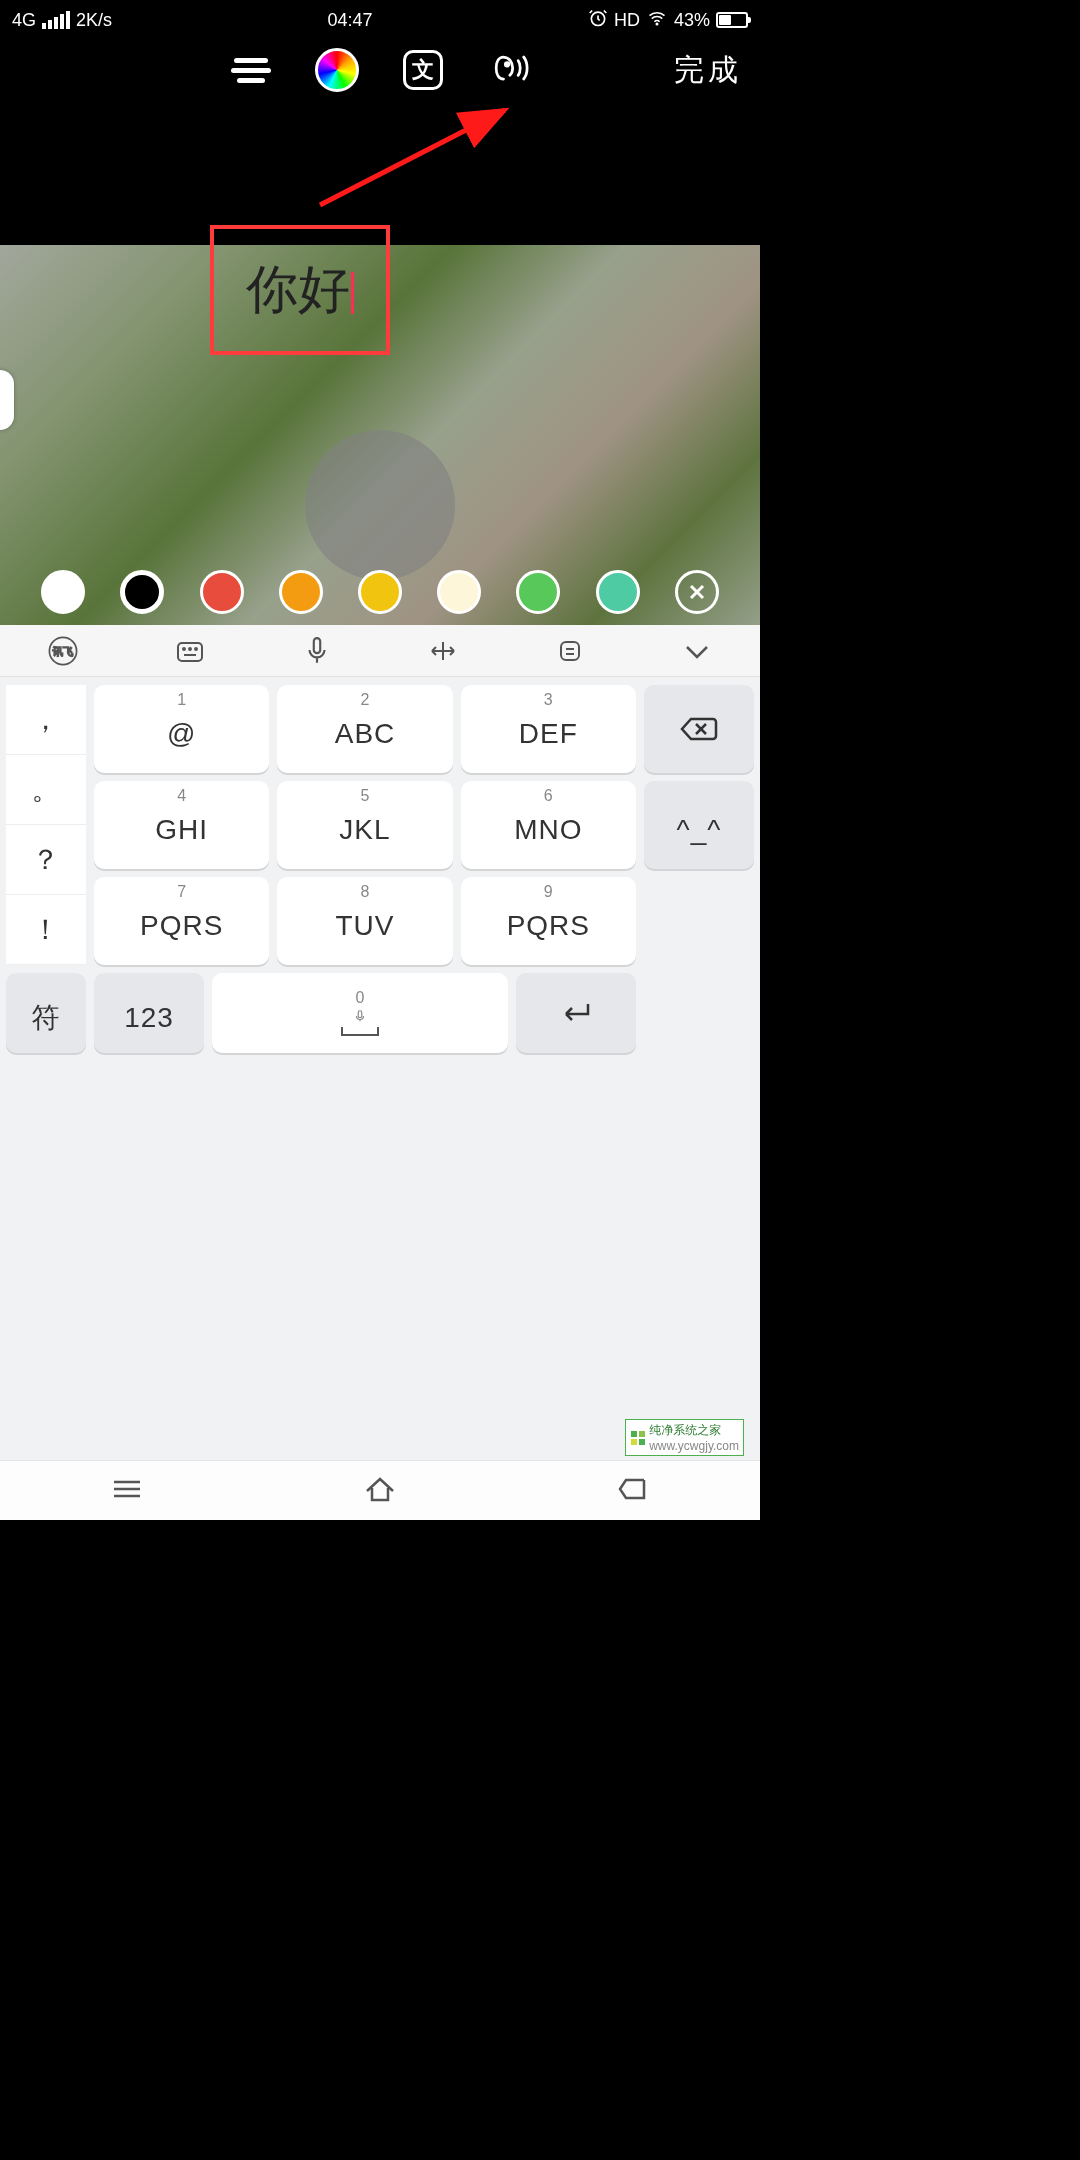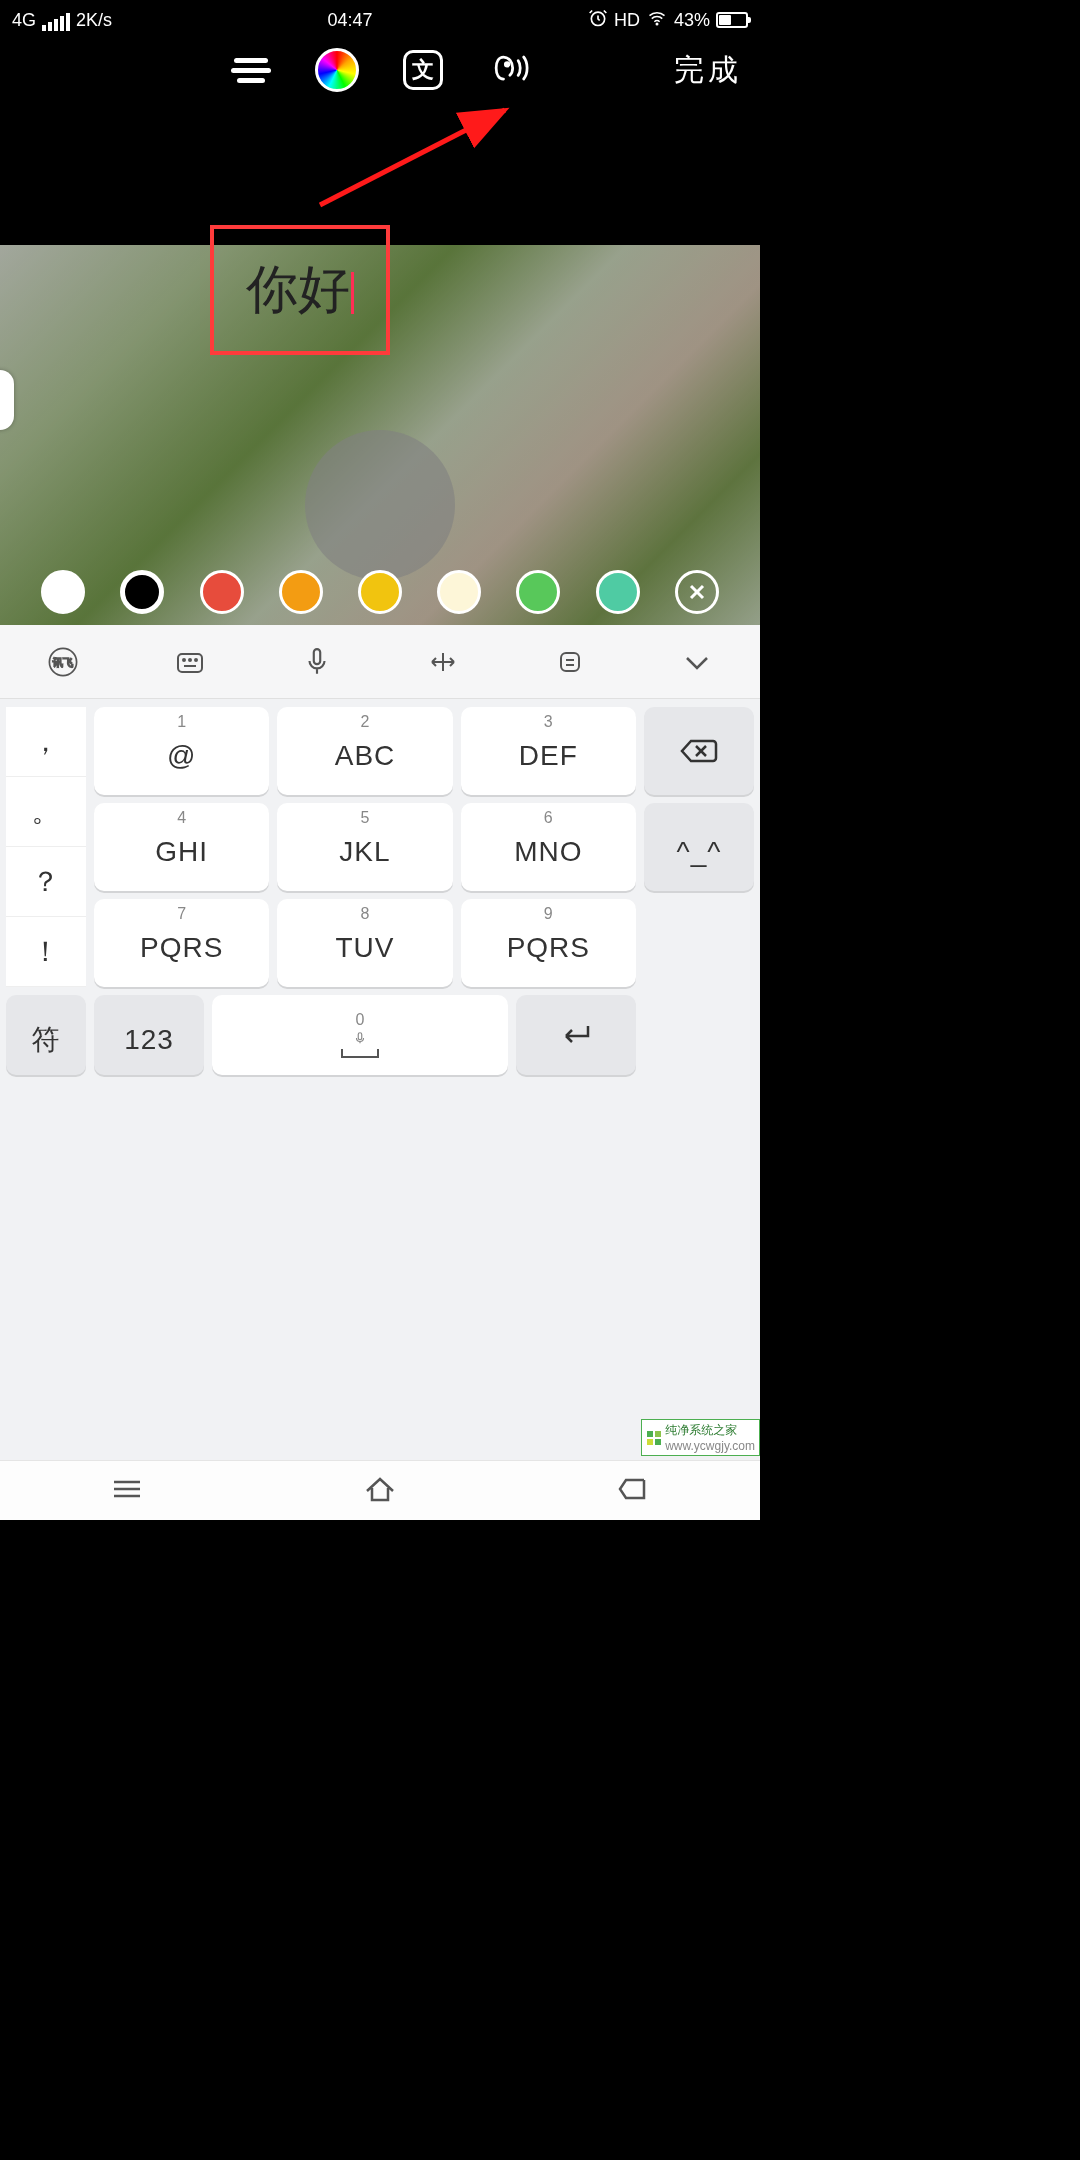--- a/index.html
+++ b/index.html
@@ -1,21 +1,21 @@
 <!DOCTYPE html>
 <html><head>
   <meta charset="utf-8">
   <style>
     * { margin: 0; padding: 0; box-sizing: border-box; -webkit-tap-highlight-color: transparent; }
     html, body { width: 760px; height: 1520px; overflow: hidden; font-family: -apple-system, "Helvetica Neue", Arial, sans-serif; background: #000; }
     .screen { width: 760px; height: 1520px; position: relative; background: #000; }
 
     
     .status-bar { height: 40px; color: #fff; display: flex; align-items: center; justify-content: space-between; padding: 0 12px; font-size: 18px; font-weight: 500; }
-    .status-left { display: flex; align-items: flex-end; gap: 4px; }
+    .status-left { display: flex; align-items: center; gap: 4px; }
     .status-right { display: flex; align-items: center; gap: 6px; }
     .signal-bars { display: inline-flex; align-items: flex-end; gap: 2px; margin: 0 2px; }
     .signal-bars i { width: 4px; background: #fff; display: inline-block; }
     .signal-bars i:nth-child(1){height:6px}.signal-bars i:nth-child(2){height:9px}.signal-bars i:nth-child(3){height:12px}.signal-bars i:nth-child(4){height:15px}.signal-bars i:nth-child(5){height:18px}
     .battery { width: 32px; height: 16px; border: 2px solid #fff; border-radius: 3px; position: relative; }
     .battery::after { content:""; position:absolute; right:-5px; top:3px; width:3px; height:6px; background:#fff; border-radius:0 2px 2px 0; }
     .battery-fill { position:absolute; left:1px; top:1px; bottom:1px; width:43%; background:#fff; border-radius:1px; }
 
     
     .top-toolbar { height: 60px; display: flex; align-items: center; justify-content: center; gap: 40px; color:#fff; position: relative; }
@@ -43,21 +43,21 @@
     .preview-circle { position:absolute; top:430px; left:50%; transform:translateX(-50%); width:150px; height:150px; border-radius:50%; background:rgba(128,128,128,.6); }
 
     
     .swatch-row { position:absolute; top:560px; left:0; right:0; height:64px; display:flex; align-items:center; justify-content:space-evenly; padding:0 6px; }
     .swatch { width:44px; height:44px; border-radius:50%; border:3px solid #fff; }
     .swatch.selected { border-width:5px; }
     .close-swatch { width:44px; height:44px; border-radius:50%; border:3px solid #fff; display:flex; align-items:center; justify-content:center; color:#fff; font-size:26px; font-weight:700; }
 
     
     .keyboard { position:absolute; top:625px; left:0; right:0; bottom:0; background:#f1f2f4; }
-    .kb-toolbar { height:74px; display:flex; align-items:center; justify-content:space-around; border-bottom:1px solid #e0e0e0; background:#f6f6f7; }
+    .kb-toolbar { height:52px; display:flex; align-items:center; justify-content:space-around; border-bottom:1px solid #e0e0e0; background:#f6f6f7; }
     .kb-tb-item { width:42px; height:42px; display:flex; align-items:center; justify-content:center; color:#555; }
     .kb-tb-item svg { stroke:#555; }
 
     .kb-grid { padding:8px 6px 0; display:grid; grid-template-columns: 80px 1fr 1fr 1fr 110px; grid-template-rows: repeat(3, 88px); gap:8px; }
     .kb-key { background:#fff; border-radius:10px; box-shadow:0 2px 0 rgba(0,0,0,.12); display:flex; flex-direction:column; align-items:center; justify-content:center; position:relative; color:#333; }
     .kb-key.func { background:#e6e7ea; }
     .kb-key .num { font-size:16px; color:#888; position:absolute; top:6px; }
     .kb-key .main { font-size:28px; font-weight:500; margin-top:10px; letter-spacing:1px; }
     .kb-key.sym .main { font-size:28px; margin-top:0; }
     .kb-side { display:flex; flex-direction:column; gap:0; }
@@ -68,21 +68,21 @@
     .kb-bottom .space { background:#fff; }
     .space-inner { font-size:16px; color:#888; display:flex; flex-direction:column; align-items:center; gap:2px; }
     .lang-key .zh { color:#333; font-size:26px; }
     .lang-key .en { color:#aaa; font-size:20px; }
 
     
     .navbar { position:absolute; bottom:0; left:0; right:0; height:60px; background:#fdfdfd; display:flex; align-items:center; justify-content:space-around; border-top:1px solid #e5e5e5; }
     .nav-item svg { stroke:#555; }
 
     
-    .watermark { position:absolute; right:0; bottom:64px; font-size:12px; background:#fff; padding:2px 4px; border:1px solid #4caf50; color:#2e7d32; display:flex; align-items:center; gap:3px; z-index:20; }
+    .watermark { position:absolute; right:16px; bottom:64px; font-size:12px; background:#fff; padding:2px 4px; border:1px solid #4caf50; color:#2e7d32; display:flex; align-items:center; gap:3px; z-index:20; }
     .watermark .url { color:#888; font-size:12px; display:block; }
   </style>
 </head>
 <body>
 
 <div class="screen">
 
   <div class="status-bar">
     <div class="status-left">
       <span>4G</span>

